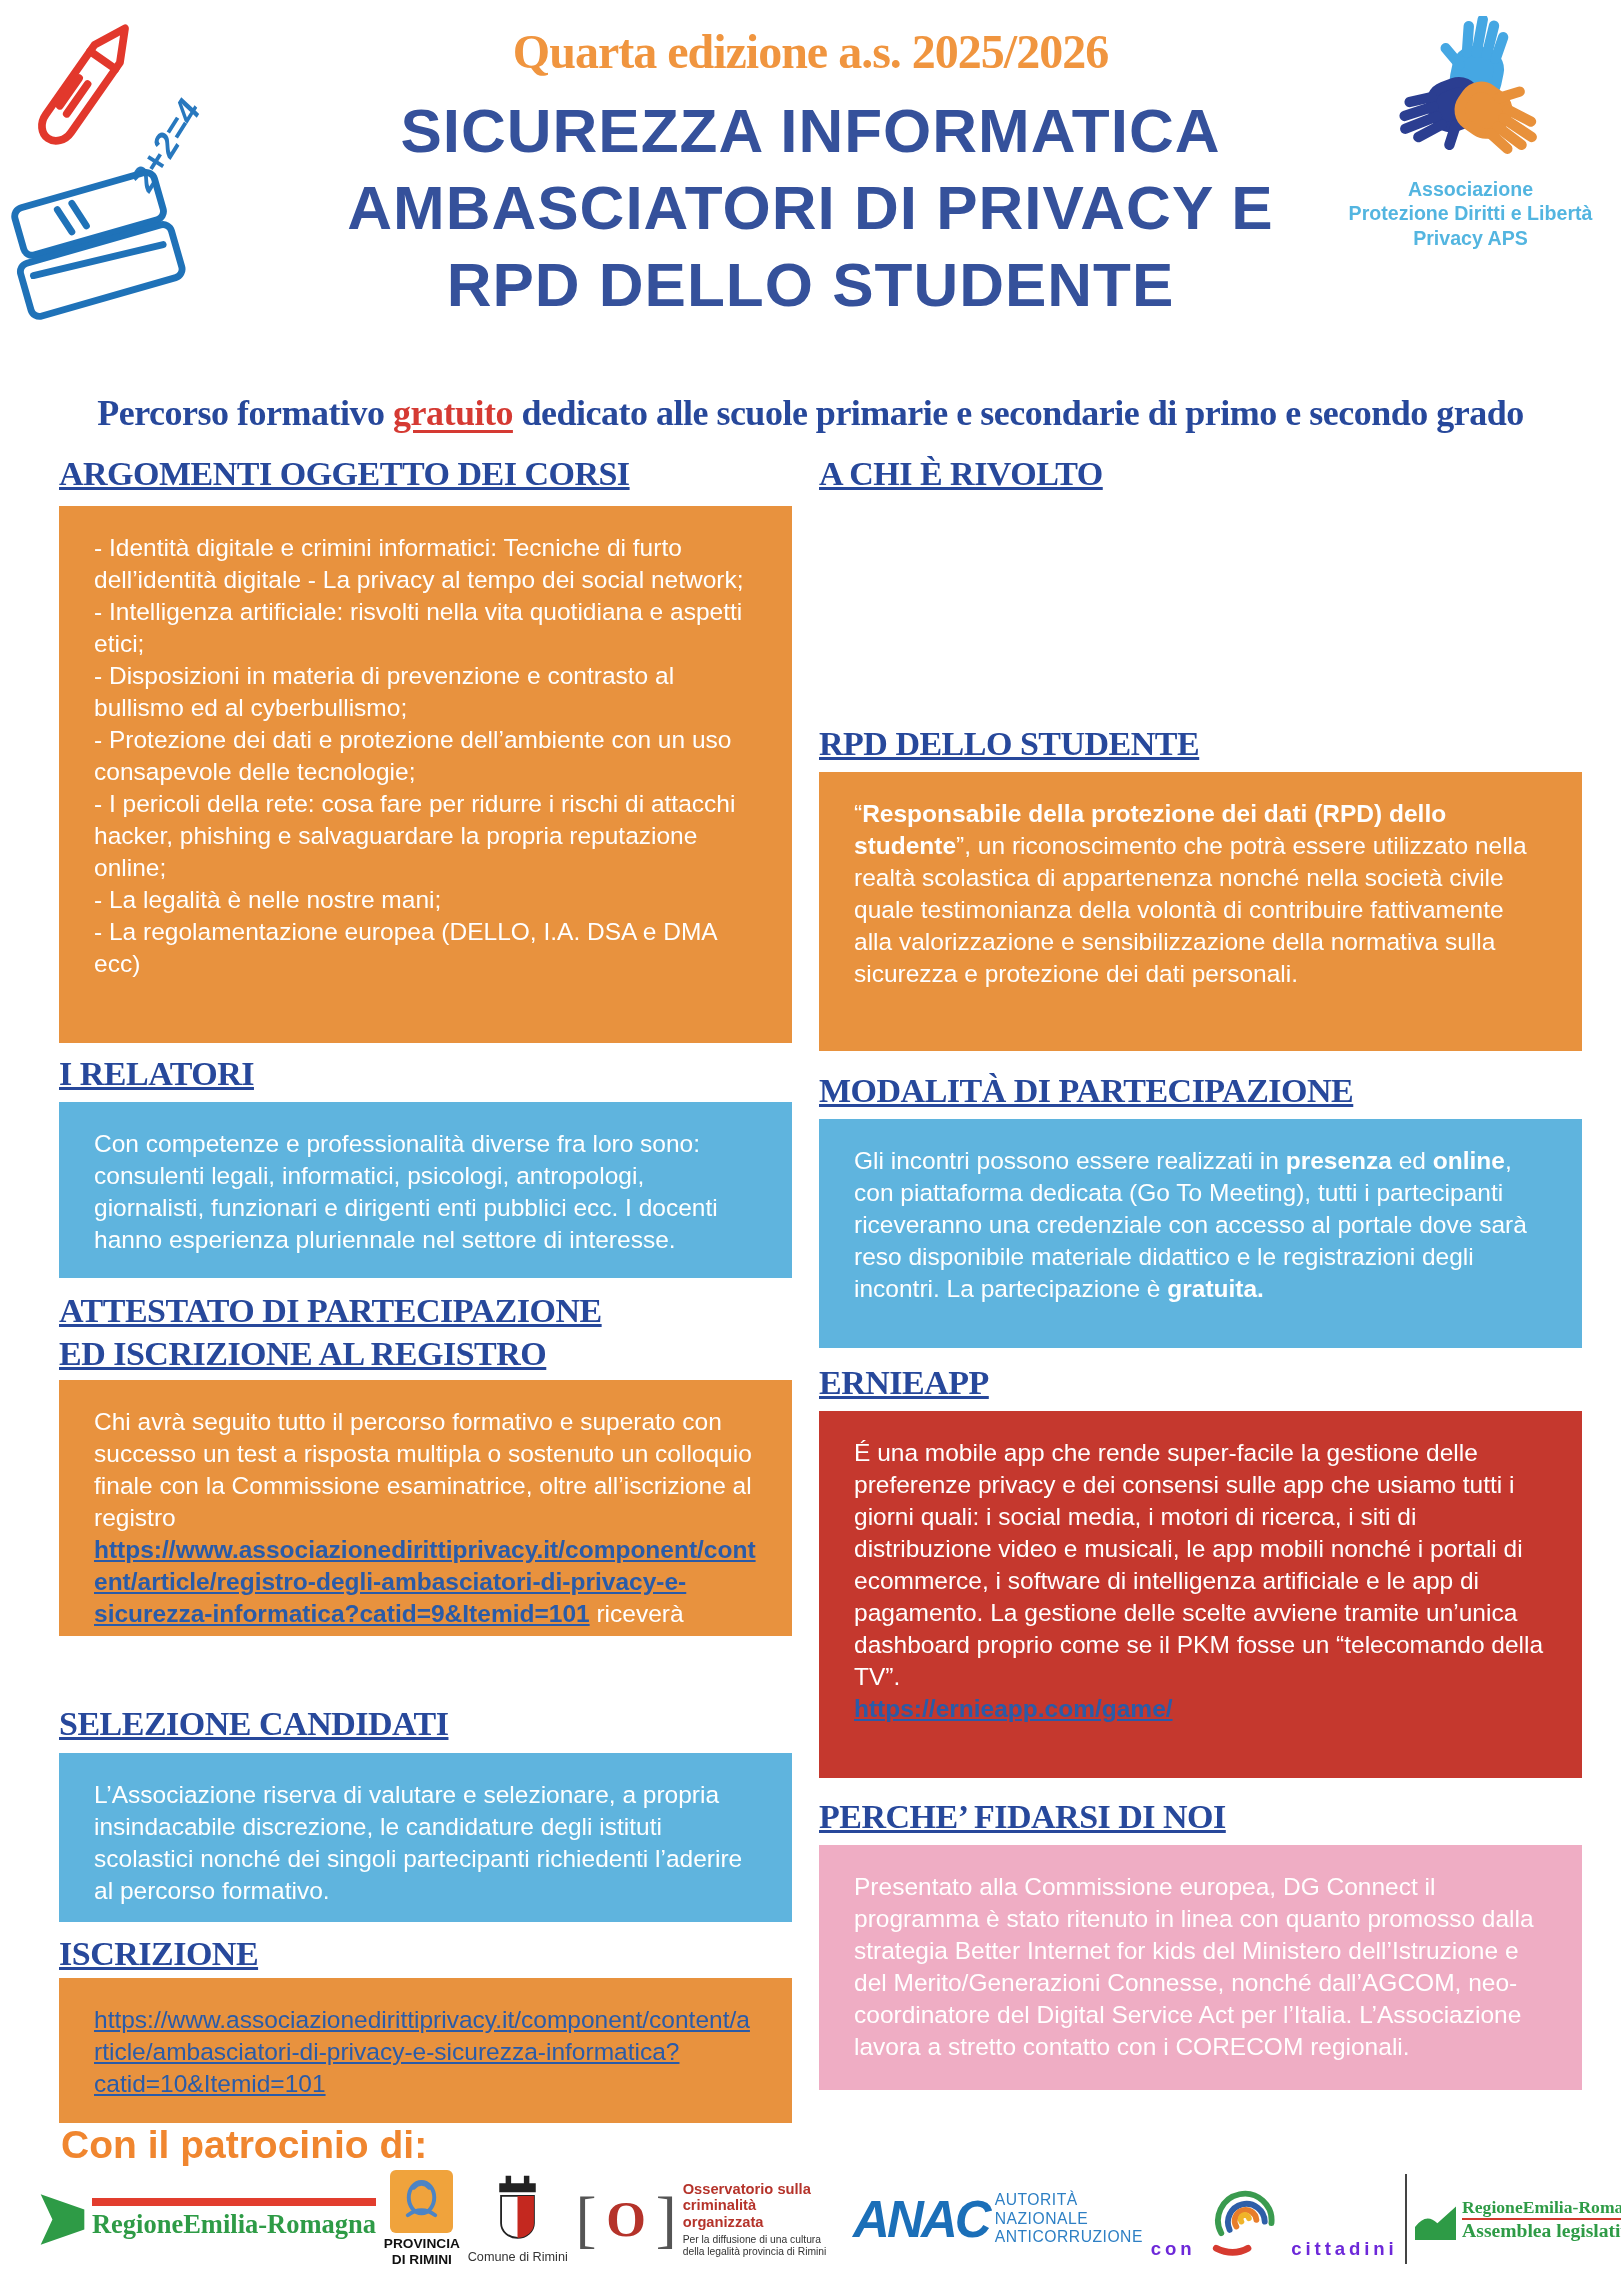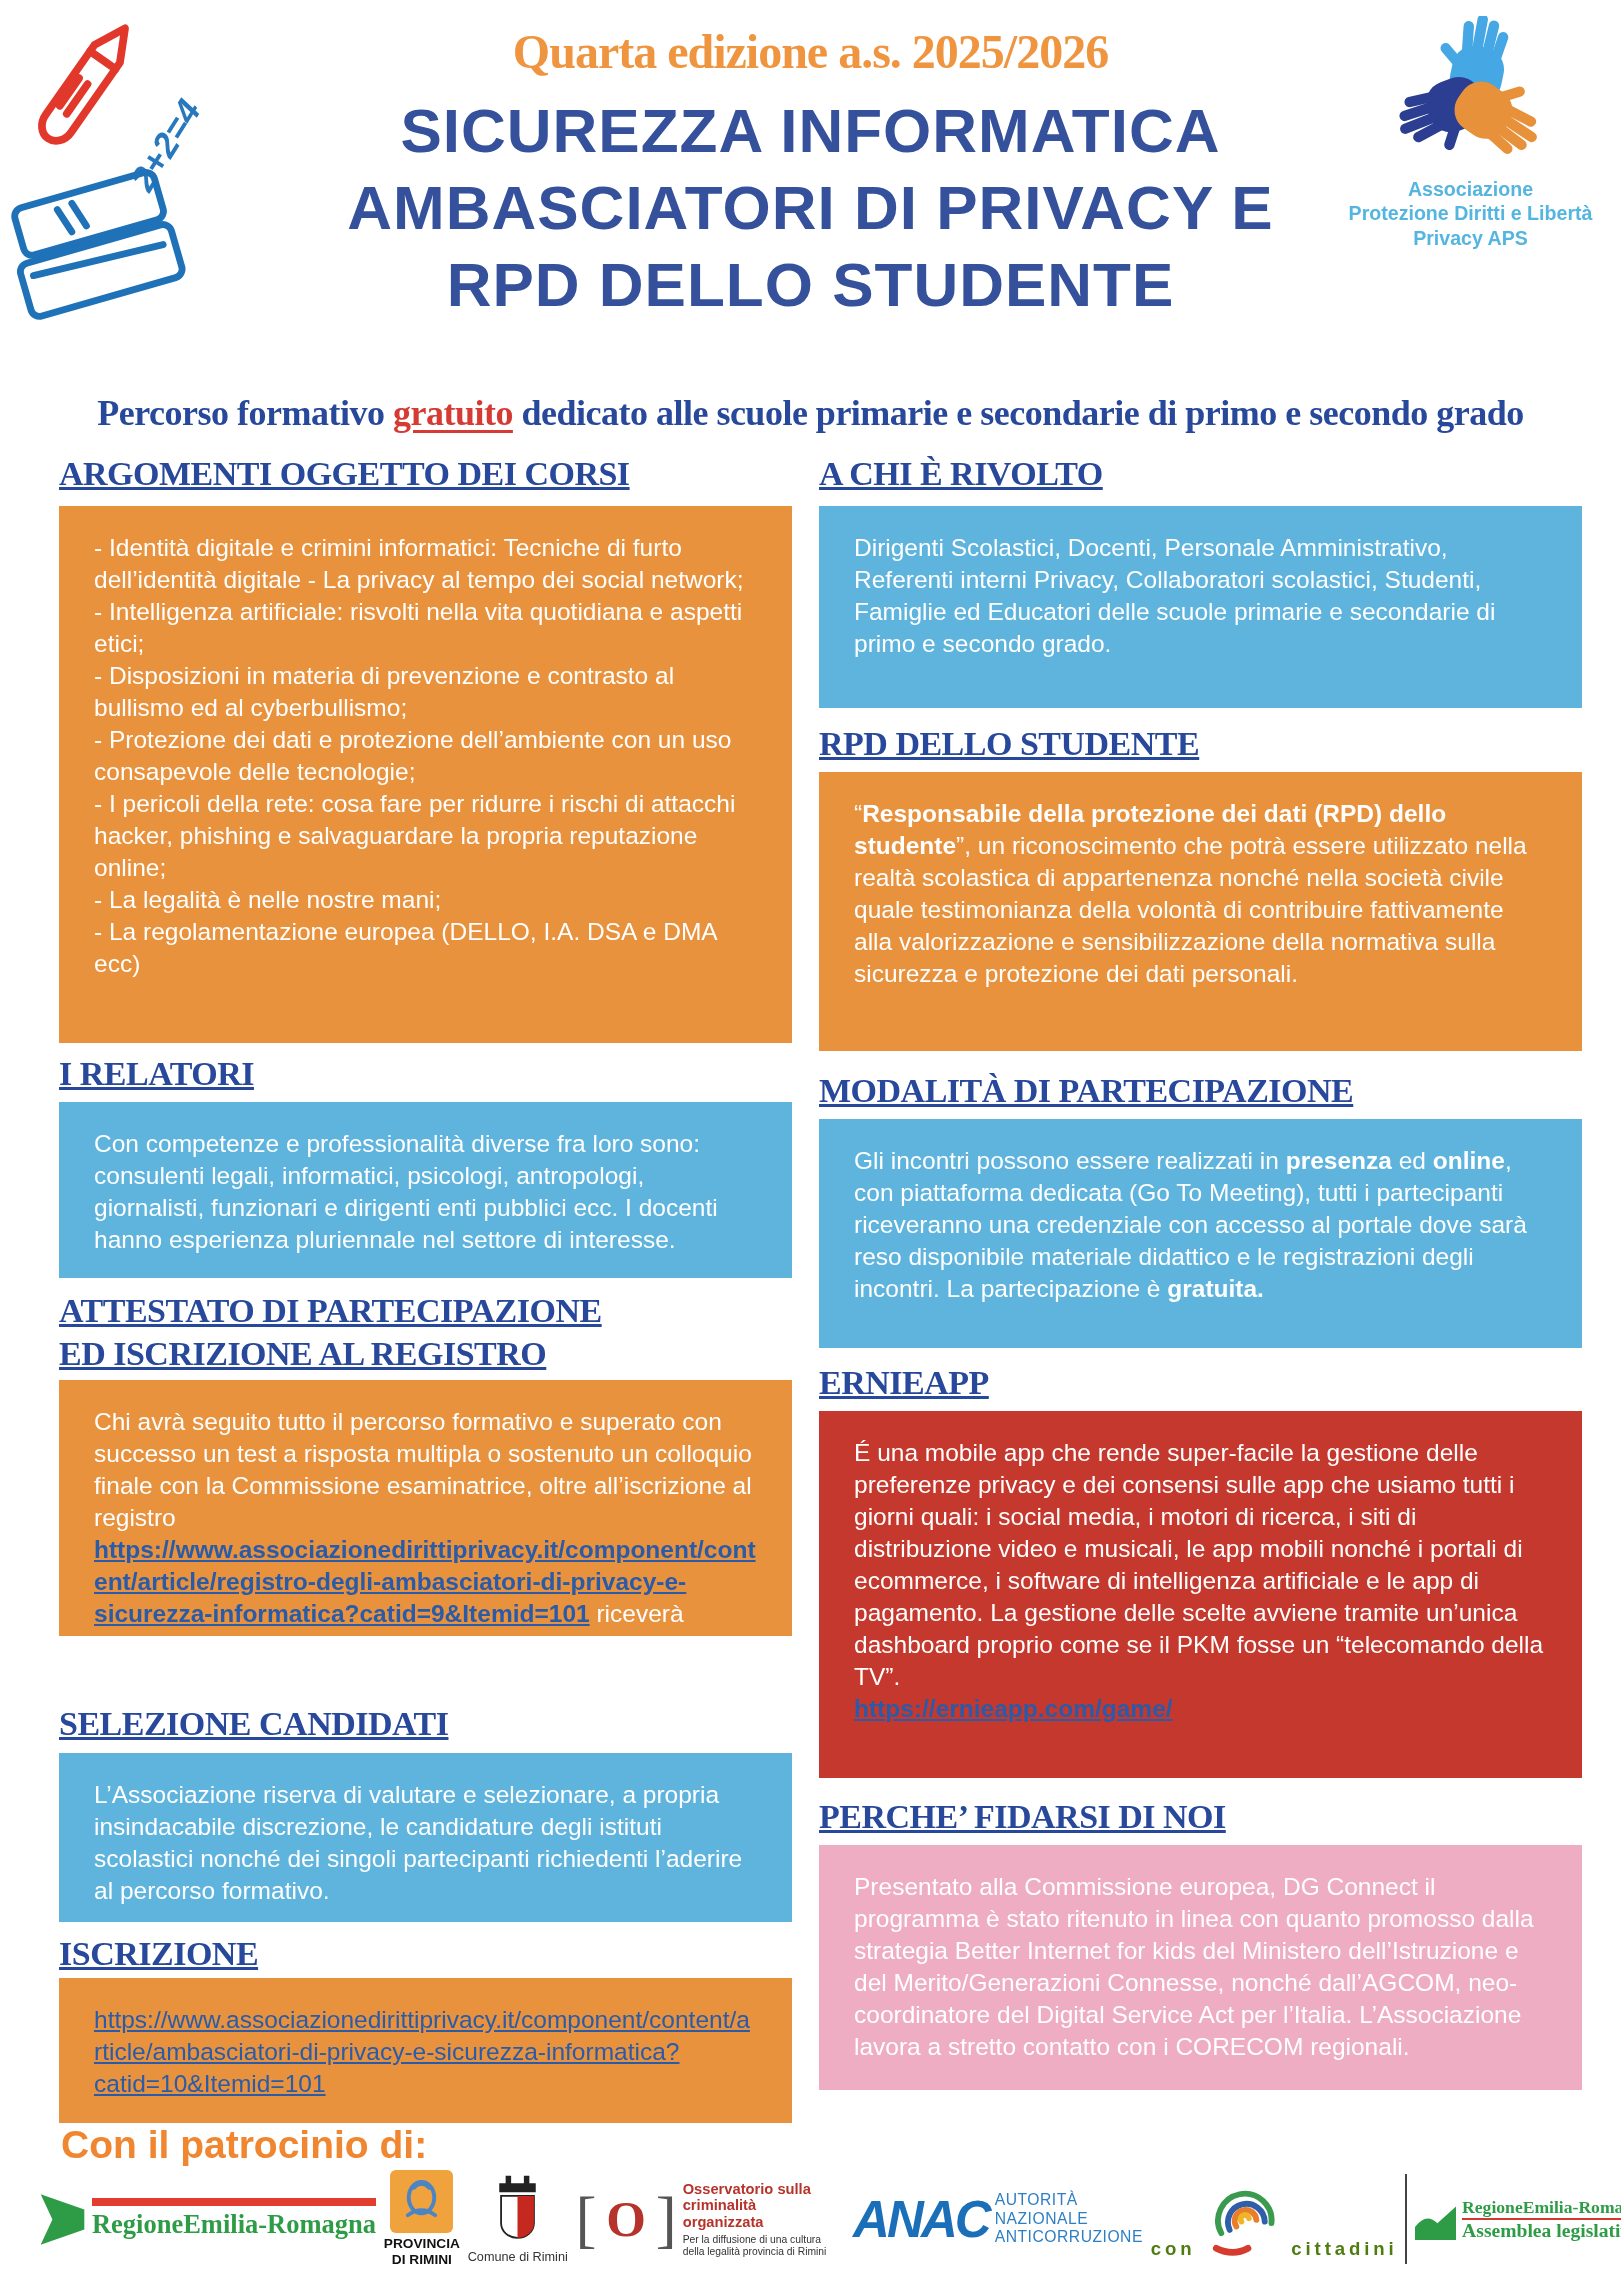--- a/index.html
+++ b/index.html
@@ -40,21 +40,21 @@
   .rer-bar{height:7.8px;width:100%;background:#E23D2E;margin-bottom:2.9px;}
   .prov-box{width:63px;height:63px;background:#F0A33C;border-radius:5.9px;display:flex;align-items:center;justify-content:center;}
   .prov-txt{font-weight:700;font-size:13.7px;line-height:15.7px;color:#111;text-align:center;margin-top:2.9px;}
   .comune-txt{font-size:12.7px;color:#333;margin-top:2.9px;white-space:nowrap;}
   .oss-bracket{font-size:63px;font-weight:400;color:#555;line-height:63px;font-family:"Liberation Serif",serif;}
   .oss-o{font-family:"Liberation Serif",serif;font-weight:700;font-size:51px;color:#B5332A;padding:0 3.9px;}
   .oss-title{font-weight:700;font-size:14.7px;line-height:16.7px;color:#B5332A;max-width:147px;}
   .oss-sub{font-size:10.3px;line-height:11.8px;color:#333;max-width:147px;margin-top:2.9px;}
   .anac-word{font-weight:700;font-style:italic;font-size:51px;letter-spacing:-2.9px;color:#1B6FB8;}
   .anac-lines{font-size:15.7px;line-height:18.6px;color:#2D7FC4;letter-spacing:0.5px;}
-  .citt-word{font-weight:700;font-size:18.6px;letter-spacing:3.9px;color:#4d7c0f;}
+  .citt-word{font-weight:700;font-size:18.6px;letter-spacing:3.9px;color:#6d28d9;}
   .divider{width:2px;height:90px;background:#444;flex-shrink:0;}
   .ass-name{font-family:"Liberation Serif",serif;font-weight:700;font-size:17.6px;color:#2E9B46;
             border-bottom:2.9px solid #D2382C;white-space:nowrap;}
   .ass-sub{font-family:"Liberation Serif",serif;font-weight:700;font-size:19.6px;color:#2E9B46;white-space:nowrap;}
   .deco{position:absolute;}
   .equation{position:absolute;left:116px;top:125px;transform:rotate(-58deg);
             font-style:italic;font-weight:700;font-size:35px;color:#2878BE;}
 </style>
 </head>
 <body>
@@ -140,23 +140,20 @@
   <div class="box blue" style="left:59px;top:1753px;width:733px;height:169px">
     <p>L’Associazione riserva di valutare e selezionare, a propria insindacabile discrezione, le candidature degli istituti scolastici nonché dei singoli partecipanti richiedenti l’aderire al percorso formativo.</p>
   </div>
 
   <div class="hdr" style="left:59px;top:1935px">ISCRIZIONE</div>
   <div class="box orange" style="left:59px;top:1978px;width:733px;height:145px">
     <p><a class="lnk-plain">https://www.associazionedirittiprivacy.it/component/content/article/ambasciatori-di-privacy-e-sicurezza-informatica?catid=10&amp;Itemid=101</a></p>
   </div>
 
   <div class="hdr" style="left:819px;top:455px">A CHI È RIVOLTO</div>
-  <div class="box blue" style="left:819px;top:506px;width:763px;height:202px">
-    <p>Dirigenti Scolastici, Docenti, Personale Amministrativo, Referenti interni Privacy, Collaboratori scolastici, Studenti, Famiglie ed Educatori delle scuole primarie e secondarie di primo e secondo grado.</p>
-  </div>
 
   <div class="hdr" style="left:819px;top:725px">RPD DELLO STUDENTE</div>
   <div class="box orange" style="left:819px;top:772px;width:763px;height:279px">
     <p><span>“</span><span class="b">Responsabile della protezione dei dati (RPD) dello studente</span><span>”, un riconoscimento che potrà essere utilizzato nella realtà scolastica di appartenenza nonché nella società civile quale testimonianza della volontà di contribuire fattivamente alla valorizzazione e sensibilizzazione della normativa sulla sicurezza e protezione dei dati personali.</span></p>
   </div>
 
   <div class="hdr" style="left:819px;top:1072px">MODALITÀ DI PARTECIPAZIONE</div>
   <div class="box blue" style="left:819px;top:1119px;width:763px;height:229px">
     <p><span>Gli incontri possono essere realizzati in </span><span class="b">presenza</span><span> ed </span><span class="b">online</span><span>, con piattaforma dedicata (Go To Meeting), tutti i partecipanti riceveranno una credenziale con accesso al portale dove sarà reso disponibile materiale didattico e le registrazioni degli incontri. La partecipazione è </span><span class="b">gratuita.</span></p>
   </div>

